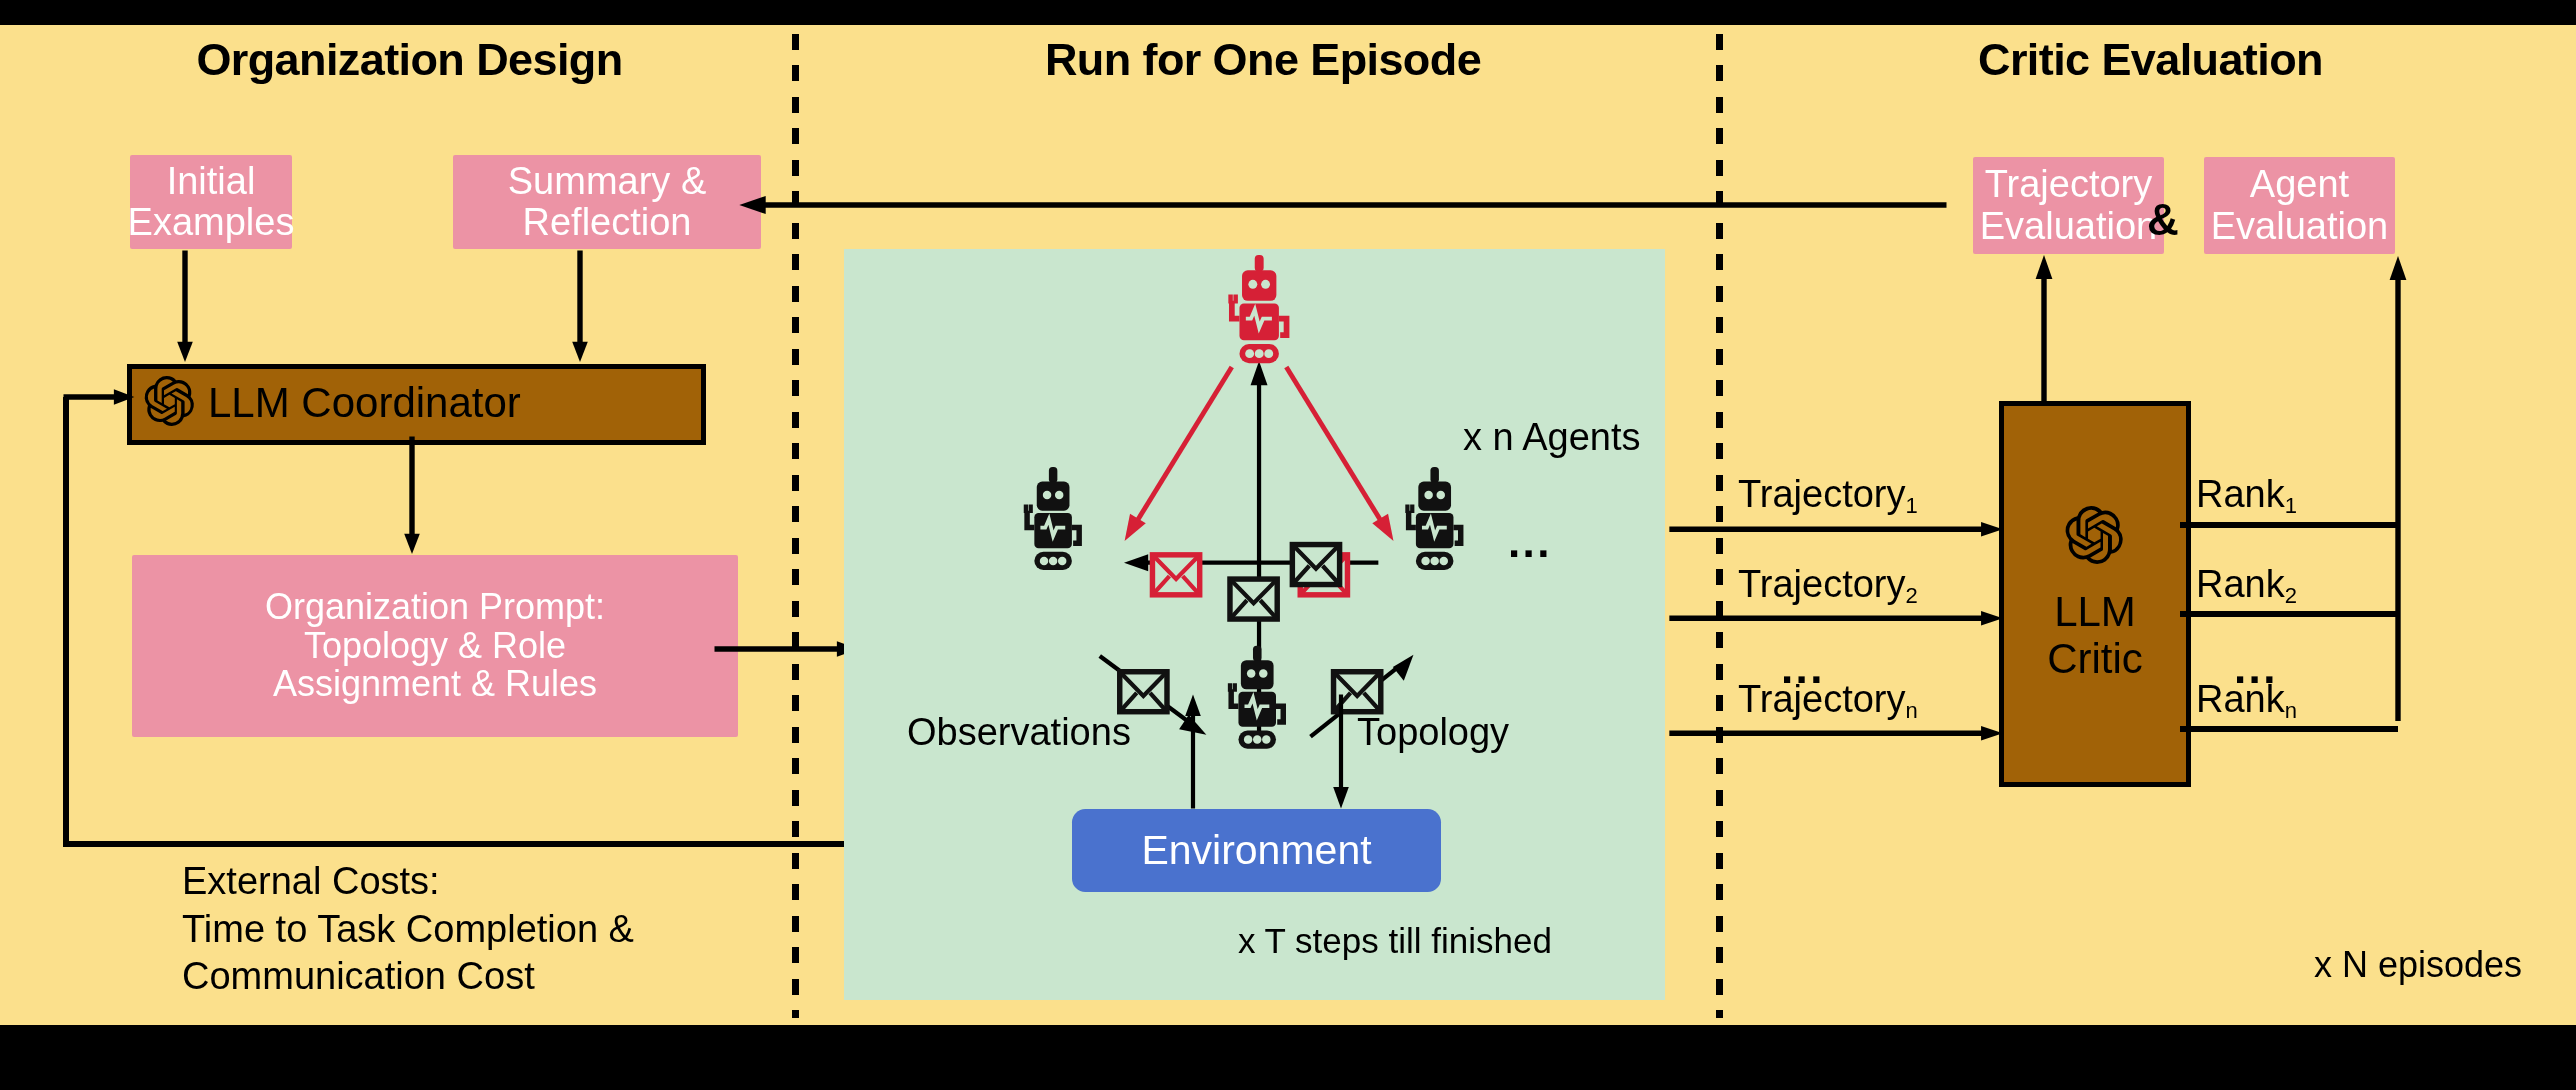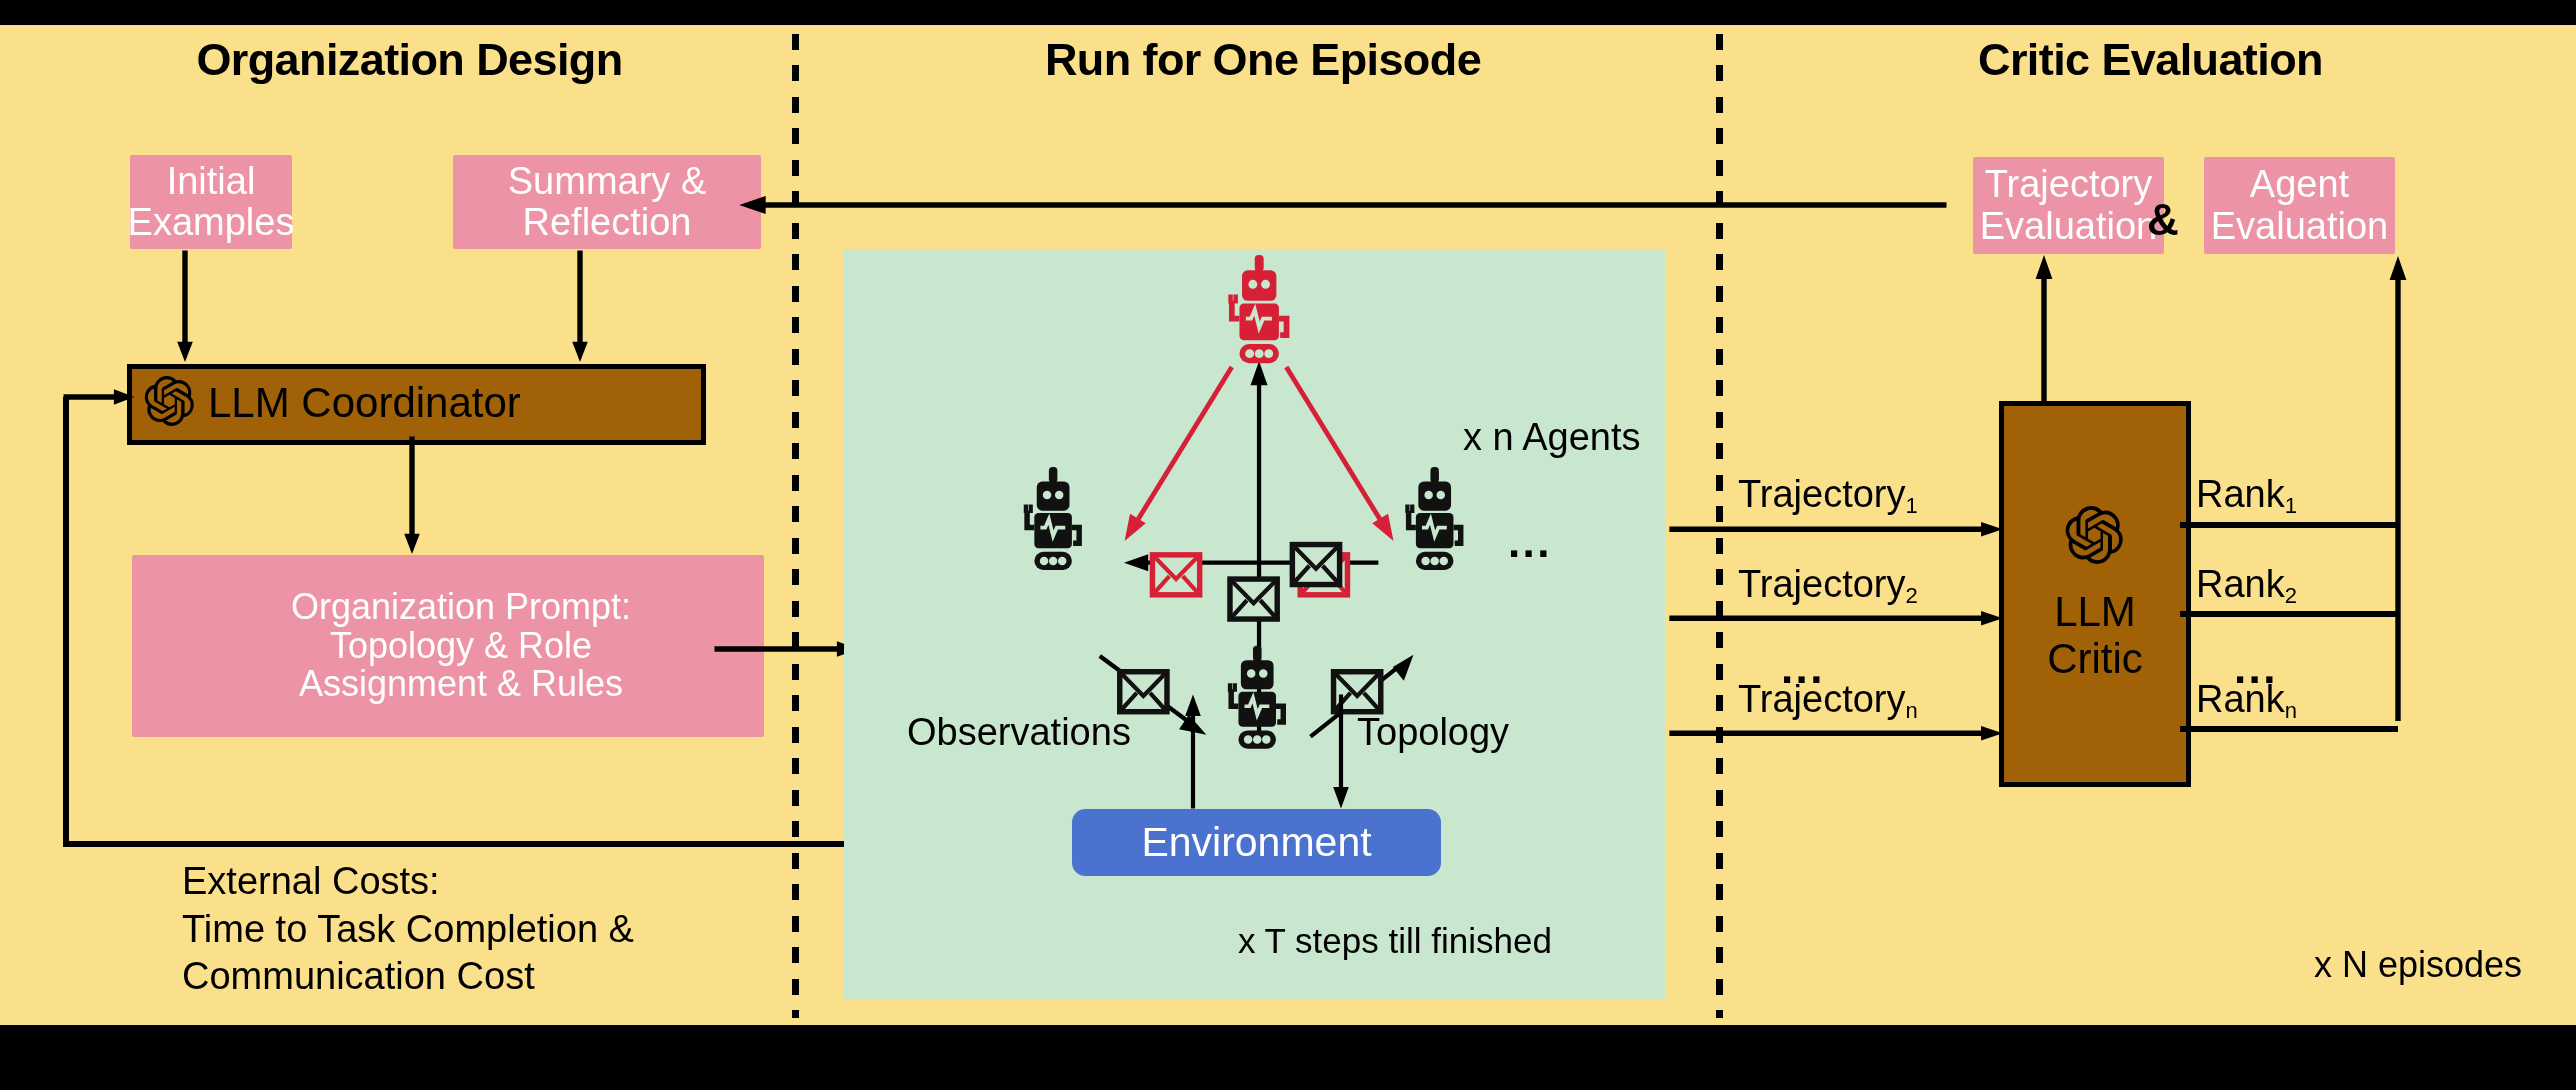--- a/index.html
+++ b/index.html
@@ -60,21 +60,21 @@
       </svg>
     </span>
     <span class="abs" style="left:76px;top:10.3px;font-size:42px;font-weight:400;color:#000;white-space:nowrap;">LLM Coordinator</span>
   </div>
 
   <svg class="abs" style="left:403px;top:411px;" width="18" height="121" viewBox="0 0 30 200">
     <line x1="15" y1="0" x2="15" y2="172" stroke="#000" stroke-width="9"></line>
     <polygon points="15,196 2,162 28,162" fill="#000"></polygon>
   </svg>
 
-  <div class="abs pinkbox" style="left:108px;top:530px;width:606px;height:182px;font-size:36px;padding-left:26px;">
+  <div class="abs pinkbox" style="left:108px;top:530px;width:606px;height:182px;font-size:36px;">
     <span style="white-space:pre-line;">Organization Prompt:
 Topology &amp; Role
 Assignment &amp; Rules</span>
   </div>
 
   <svg class="abs" style="left:714px;top:615px;" width="151" height="18" viewBox="0 0 250 30">
     <line x1="0" y1="15" x2="212" y2="15" stroke="#000" stroke-width="9"></line>
     <polygon points="240,15 204,2 204,28" fill="#000"></polygon>
   </svg>
 
@@ -227,21 +227,21 @@
   <svg class="abs" style="left:1184px;top:669px;" width="18" height="115" viewBox="0 0 30 190">
     <line x1="15" y1="28" x2="15" y2="190" stroke="#000" stroke-width="7"></line>
     <polygon points="15,0 2,36 28,36" fill="#000"></polygon>
   </svg>
   <svg class="abs" style="left:1332px;top:669px;" width="18" height="115" viewBox="0 0 30 190">
     <line x1="15" y1="0" x2="15" y2="160" stroke="#000" stroke-width="7"></line>
     <polygon points="15,190 2,154 28,154" fill="#000"></polygon>
   </svg>
   <div class="abs lbl" style="left:1357px;top:686px;font-size:38px;">Topology</div>
 
-  <div class="abs bluebox" style="left:1072px;top:784px;width:369px;height:67px;">
+  <div class="abs bluebox" style="left:1072px;top:784px;width:369px;height:83px;">
     <span>Environment</span>
   </div>
 
   <div class="abs lbl" style="left:1238px;top:896px;font-size:35px;">x T steps till finished</div>
 
   <svg class="abs" style="left:729px;top:171px;" width="1223" height="18" viewBox="0 0 2020 30">
     <line x1="2020" y1="15" x2="48" y2="15" stroke="#000" stroke-width="9"></line>
     <polygon points="8,15 52,0 52,30" fill="#000"></polygon>
   </svg>
 

